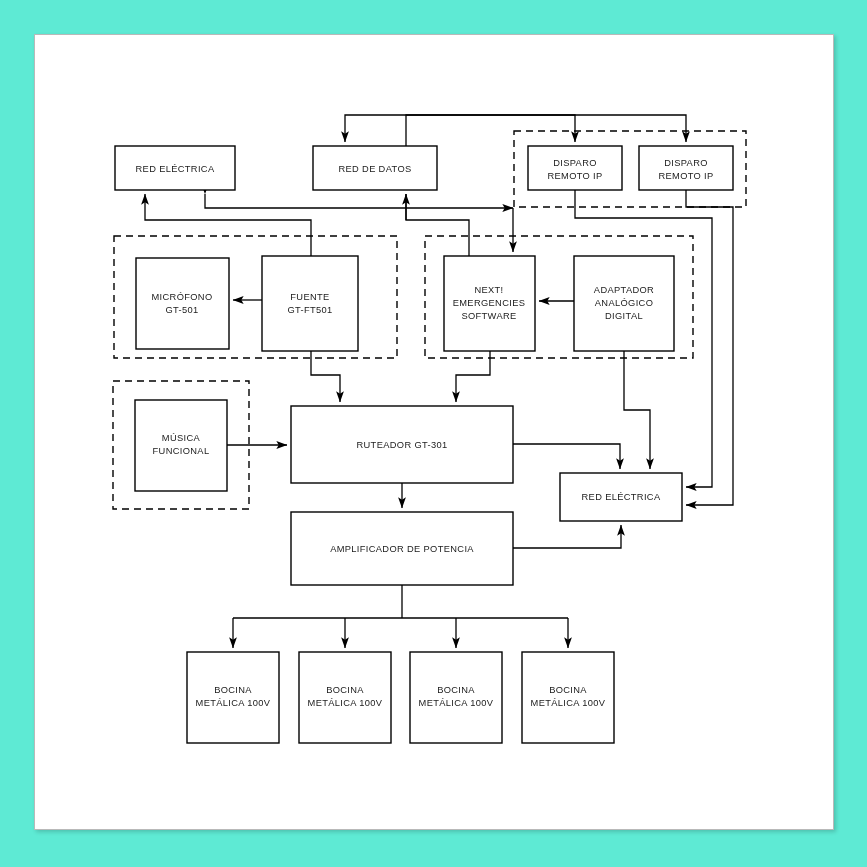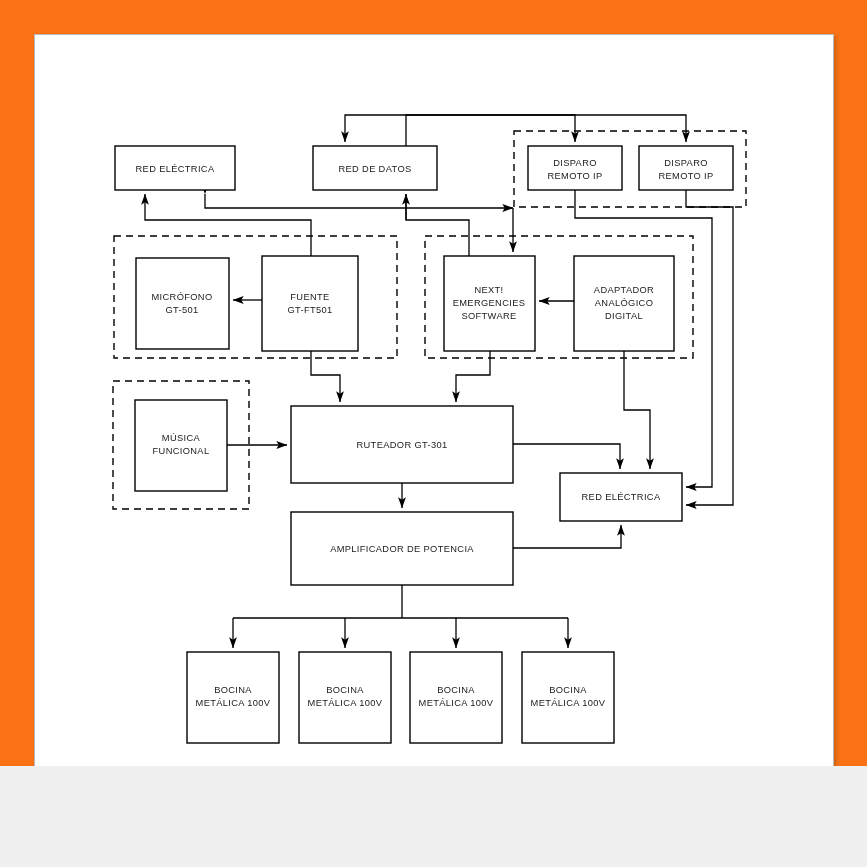--- a/index.html
+++ b/index.html
@@ -4,22 +4,22 @@
 <style>
   html, body {
     margin: 0;
     padding: 0;
     background: #f0f0f0;
     font-family: "Liberation Sans", sans-serif;
   }
   #page {
     position: relative;
     width: 867px;
-    height: 766px;
-    background: #f97316;
+    height: 867px;
+    background: #5eead4;
     overflow: hidden;
   }
   #canvas-frame {
     position: absolute;
     left: 34px;
     top: 34px;
     width: 800px;
     height: 796px;
     background: #ffffff;
     border: 1px solid #b9b9b9;

